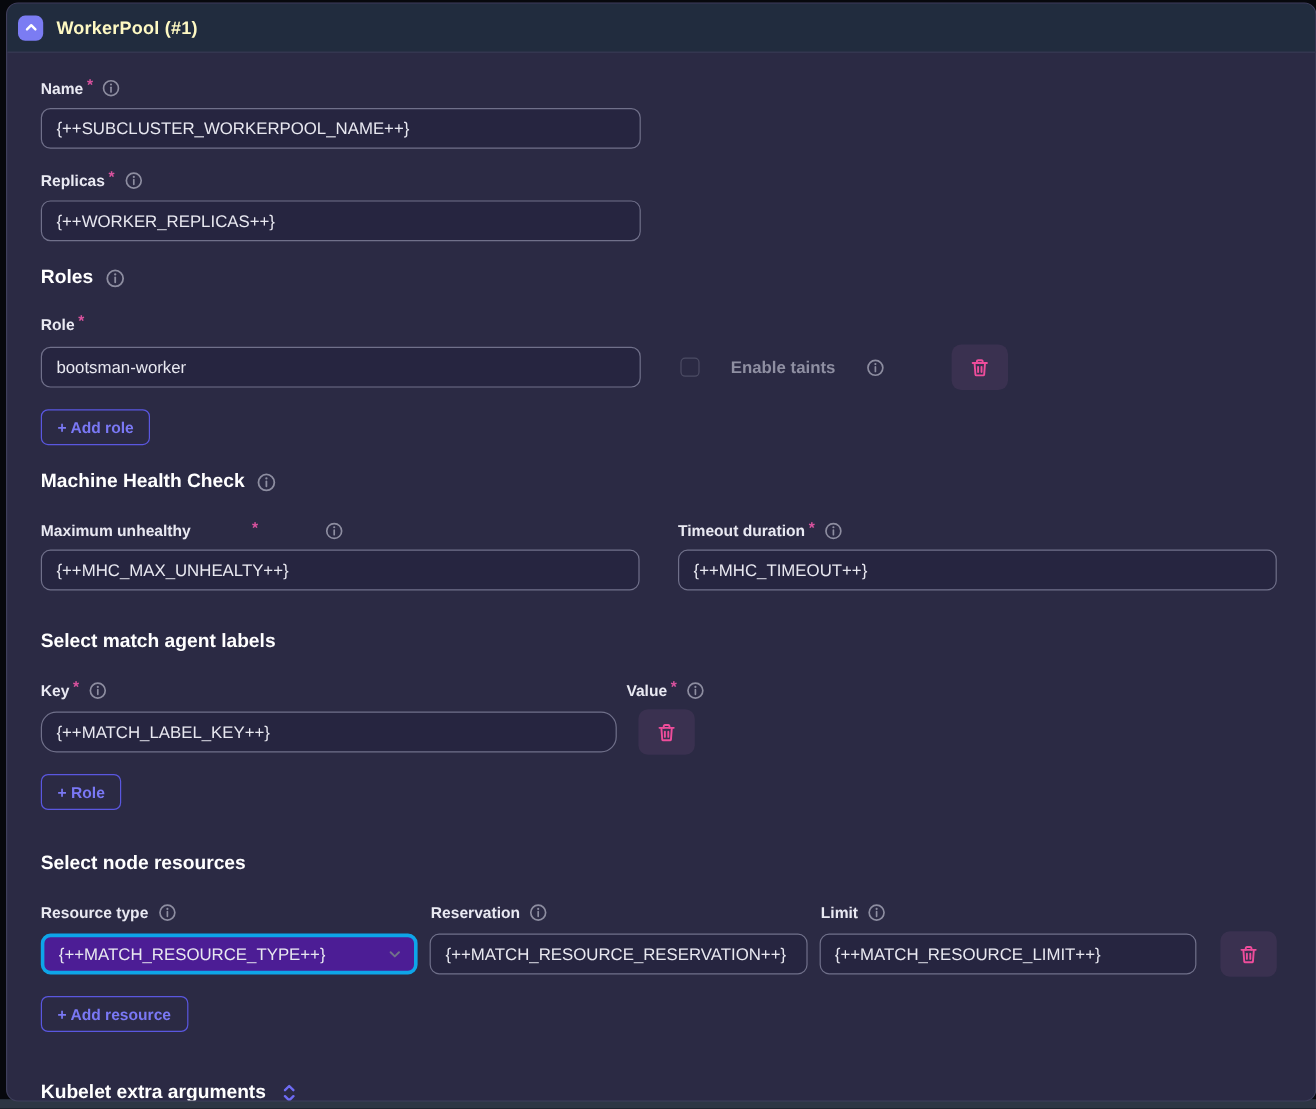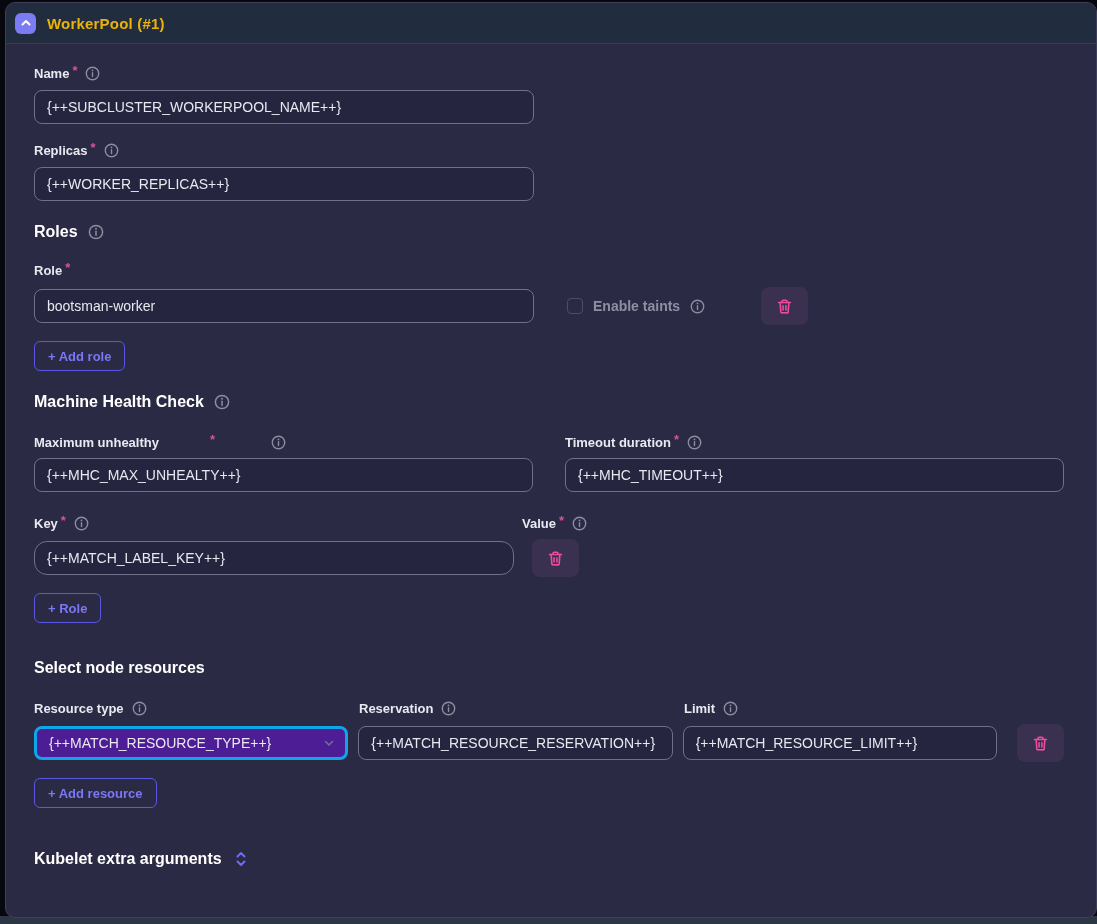--- a/index.html
+++ b/index.html
@@ -5,21 +5,21 @@
   html,body{margin:0;padding:0;background:#07080d;}
   .page{position:relative;width:1097px;height:924px;overflow:hidden;
         font-family:"Liberation Sans", sans-serif;}
   .next-strip{position:absolute;left:0;right:0;bottom:0;height:8px;background:#2d3644;}
   .card{position:absolute;top:2px;left:5px;right:0;bottom:6px;background:#2b2a44;
         border:1px solid #3f3f5c;border-radius:10px;overflow:hidden;box-sizing:border-box;}
   .card-header{height:40px;background:#212c3e;display:flex;align-items:center;gap:11px;
         padding-left:9px;border-bottom:1px solid #3a3a55;cursor:pointer;}
   .collapse-btn{width:21px;height:21px;border-radius:6px;background:#7b7cf3;display:flex;
         align-items:center;justify-content:center;flex:0 0 auto;border:none;padding:0;}
-  .card-title{font-size:15px;font-weight:700;color:#eab308;letter-spacing:.2px;}
+  .card-title{font-size:15px;font-weight:700;color:#fef9c3;letter-spacing:.2px;}
   .card-body{padding:21px 32px 0 28px;}
 
   .label-row{display:flex;align-items:center;margin-bottom:8px;height:17px;}
   .label{font-size:13px;font-weight:700;color:#e9e9f2;}
   .muted-label{font-size:14px;font-weight:700;color:#8f8fa2;}
   .req{color:#d9529e;font-size:13px;font-weight:700;margin-left:3px;position:relative;top:-3px;}
   .info{margin-left:8px;display:inline-flex;align-items:center;}
   .group{margin-top:18px;}
   .group.first{margin-top:0;}
 
@@ -39,21 +39,21 @@
         display:flex;align-items:center;justify-content:space-between;cursor:pointer;}
   .select-box .sel-text{white-space:nowrap;overflow:hidden;}
 
   .add-btn{height:30px;padding:0 13px;margin-top:16px;border:1px solid #5a57e0;border-radius:6px;
         background:transparent;color:#7a78f5;font-size:13px;font-weight:600;cursor:pointer;
         font-family:"Liberation Sans", sans-serif;}
   .trash-btn{width:47px;height:38px;border-radius:8px;background:#3a3150;border:none;
         display:flex;align-items:center;justify-content:center;cursor:pointer;flex:0 0 auto;}
   .checkbox{width:16px;height:16px;border:1.5px solid #4c4c64;border-radius:4px;
         background:transparent;box-sizing:border-box;flex:0 0 auto;}
-  .taints{display:flex;align-items:center;gap:10px;margin-left:33px;}
+  .taints{display:flex;align-items:center;gap:26px;margin-left:33px;}
   .lbl-col-532{width:532px;display:flex;align-items:center;gap:48px;}
   .lbl-col-488{width:488px;display:flex;align-items:center;}
   .lbl-col-325{width:325px;display:flex;align-items:center;}
   .gap8{margin-left:8px;} .gap18{margin-left:18px;} .gap10{margin-left:10px;}
   .gap20{margin-left:20px;} .gap32{margin-left:32px;}
 </style>
 </head>
 <body>
 
 <div class="page">
@@ -183,20 +183,23 @@
               </svg>
             </span>
           </div>
         </div>
         <div class="row" style="margin-top:8px;">
           <input class="text-input w500" value="{++MHC_MAX_UNHEALTY++}" style="">
           <input class="text-input w500 gap32" value="{++MHC_TIMEOUT++}" style="">
         </div>
       </div>
 
+      <div class="section-heading mt34">
+        <span>Select match agent labels</span>
+      </div>
 
       <div class="mt24">
         <div class="row" style="align-items:flex-start;">
           <div class="lbl-col-488">
             <span class="label">Key</span>
             <span class="req">*</span>
             <span class="info">
               <svg width="15" height="15" viewBox="0 0 15 15" fill="none">
                 <circle cx="7.5" cy="7.5" r="6.2" stroke="#8d8da0" stroke-width="1.4"></circle>
                 <line x1="7.5" y1="6.7" x2="7.5" y2="10.6" stroke="#8d8da0" stroke-width="1.4" stroke-linecap="round"></line>

